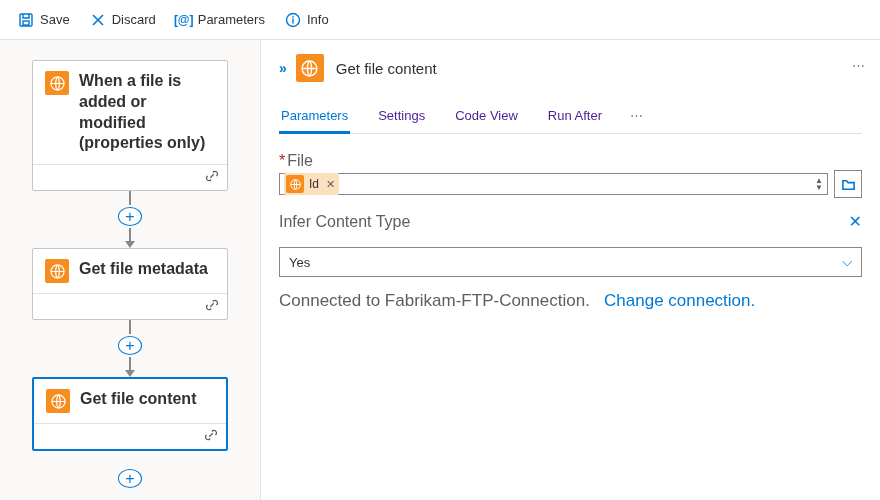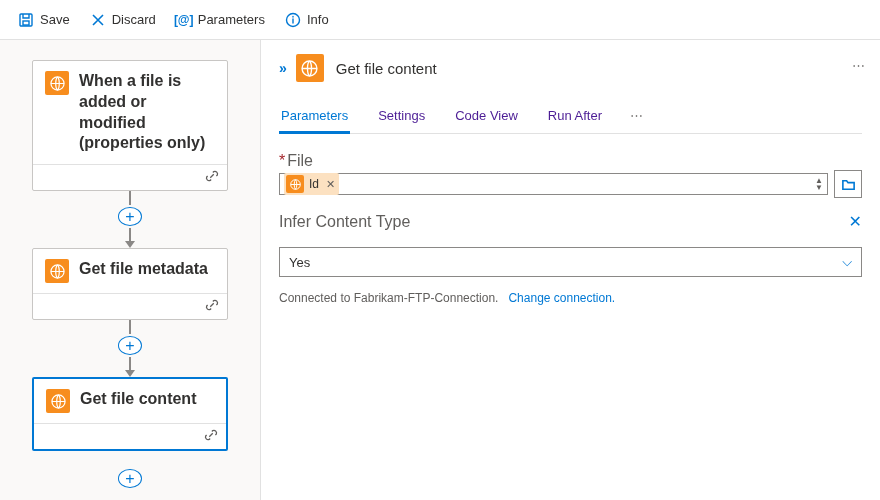--- a/index.html
+++ b/index.html
@@ -55,21 +55,21 @@
   .token-icon svg { width: 11px; height: 11px; fill: #fff; }
   .token-x { color: #605e5c; cursor: pointer; margin-left: 2px; font-size: 11px; }
   .spinner { color: #605e5c; display: flex; flex-direction: column; font-size: 8px; line-height: 0.9; margin-left: auto; cursor: pointer; }
   .folder-btn { width: 28px; height: 28px; border: 1px solid #8a8886; margin-left: 6px; display: flex; align-items: center; justify-content: center; cursor: pointer; }
   .folder-btn svg { width: 15px; height: 15px; stroke: #0078d4; fill: none; stroke-width: 1.7; }
   
   .close-x { color: #0078d4; cursor: pointer; font-size: 16px; font-weight: 300; }
   .select-like { border: 1px solid #8a8886; height: 30px; display: flex; align-items: center; justify-content: space-between; padding: 0 9px; cursor: pointer; }
   .chevron { color: #0078d4; font-size: 13px; }
   
-  .conn-info { font-size: 12px; color: #605e5c; }
+  .conn-info { font-size: 17px; color: #605e5c; }
   .conn-link { color: #0078d4; cursor: pointer; }
 </style>
 </head>
 <body>
 
 <div class="toolbar">
   <div class="tool-btn">
     <span class="tool-icon">
       <svg viewBox="0 0 16 16" fill="none" stroke="currentColor" stroke-width="1.4">
           <rect x="2" y="2" width="12" height="12" rx="1"></rect>

